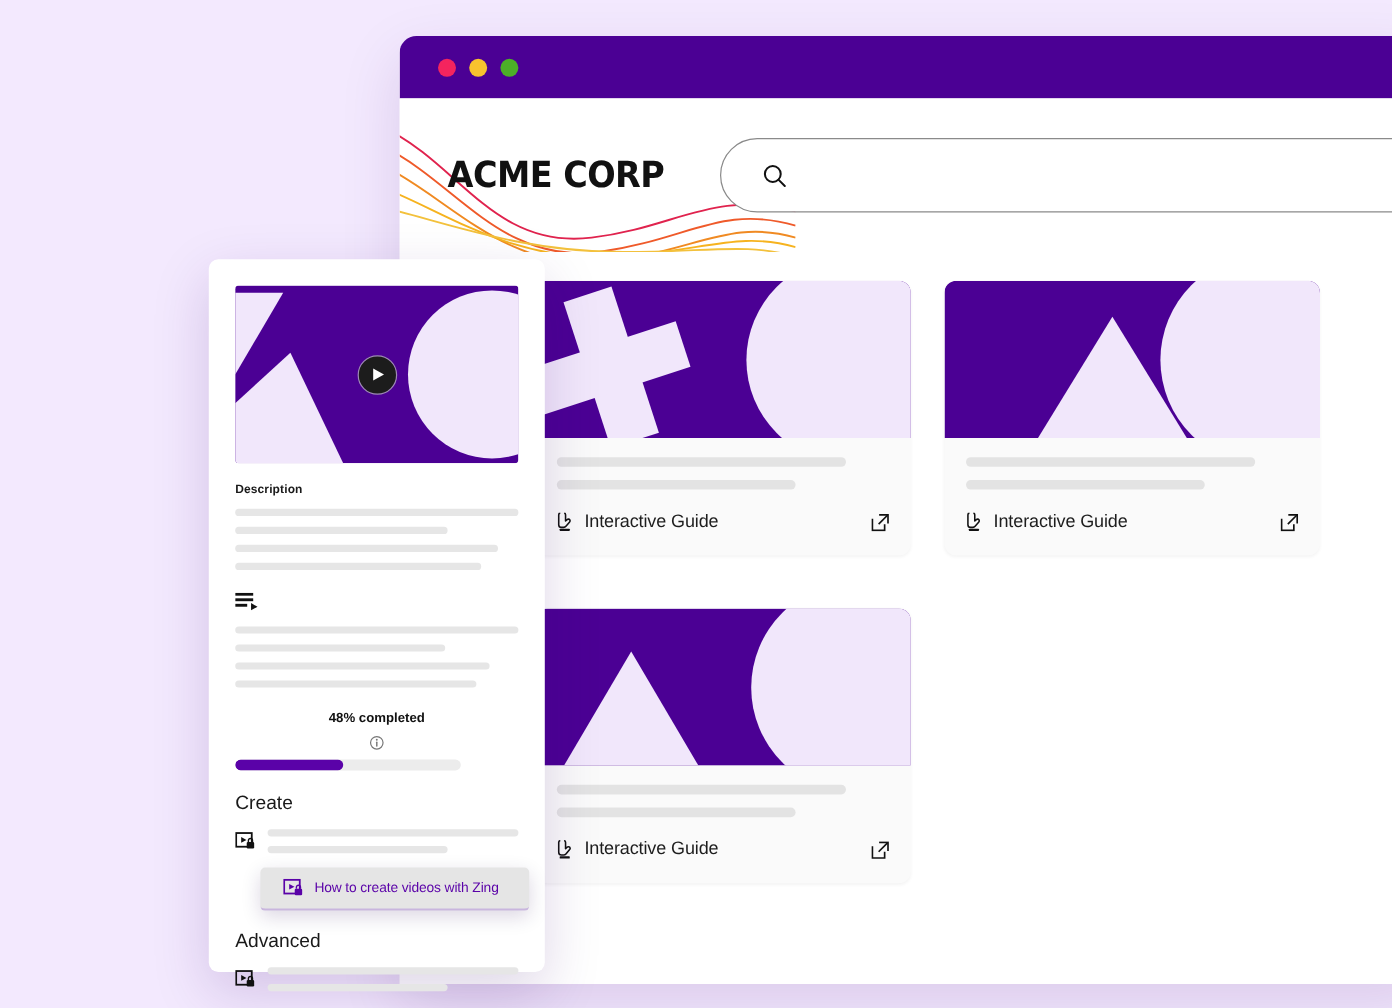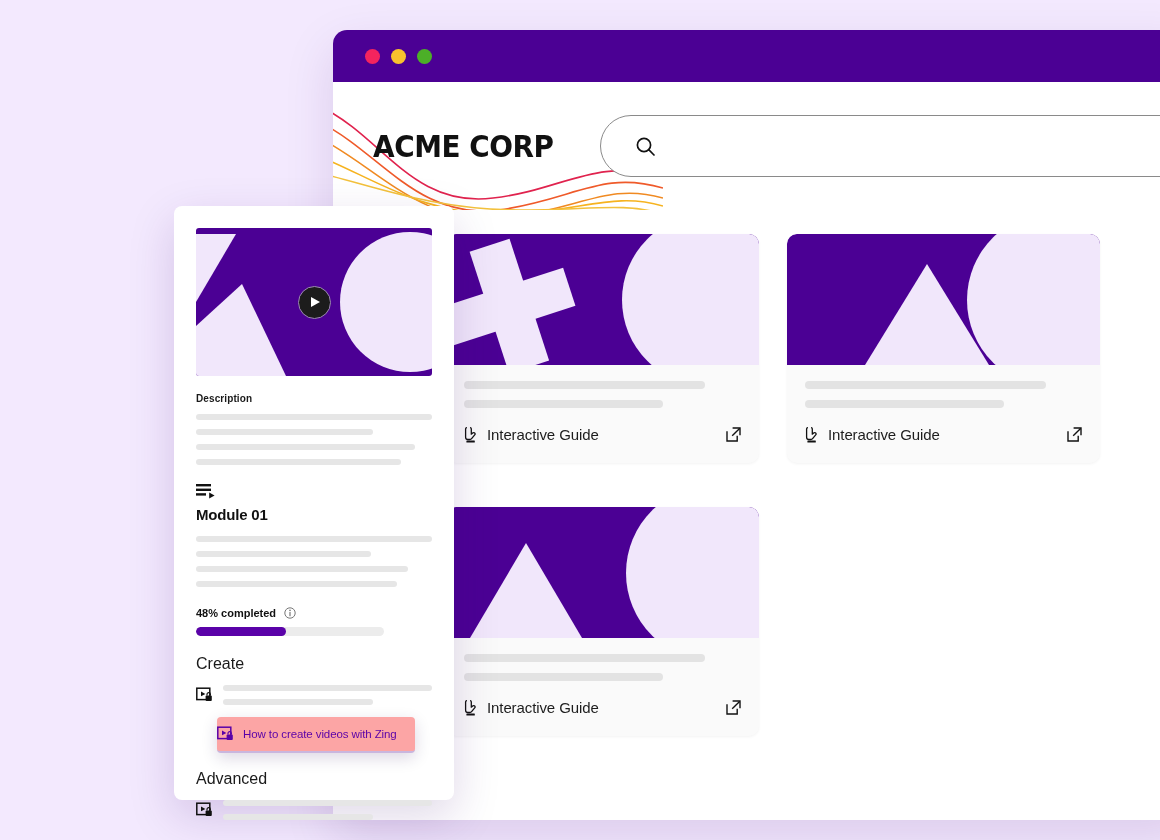--- a/index.html
+++ b/index.html
@@ -99,31 +99,31 @@
     overflow: hidden;
     box-shadow: 0 1px 3px rgba(0,0,0,.05);
   }
   .thumb { width: 313px; height: 131px; display: block; border-radius: 9px 9px 0 0; }
   .card-body { padding: 16px 18px 0 18px; }
   .skel { background: #e3e3e3; border-radius: 4px; height: 8px; }
   .skel.l1 { width: 87%; }
   .skel.l2 { width: 72%; margin-top: 11px; }
   .card-footer {
     display: flex;
-    align-items: center;
+    align-items: flex-end;
     justify-content: space-between;
     padding: 18px 18px 20px 18px;
   }
   .footer-left { display: flex; align-items: center; gap: 9px; }
   .footer-label { font-size: 15px; color: #1d1d1d; letter-spacing: -.1px; }
 
   
   .module-card {
     position: absolute;
-    left: 174px; top: 206px;
+    left: 174px; top: 216px;
     width: 280px; height: 594px;
     background: #ffffff;
     border-radius: 8px;
     box-shadow: 0 16px 46px rgba(60, 10, 110, .17);
     padding: 22px;
     z-index: 30;
   }
   .video-thumb { width: 236px; height: 148px; border-radius: 3px; display: block; position: relative; }
   .play-wrap { position: absolute; left: 0; top: 0; width: 236px; height: 148px; display: flex; align-items: center; justify-content: center; }
   .play-btn {
@@ -134,37 +134,37 @@
   .play-tri {
     width: 0; height: 0;
     border-left: 9px solid #ffffff;
     border-top: 5.5px solid transparent;
     border-bottom: 5.5px solid transparent;
     margin-left: 2.5px;
   }
   .sec-label { font-size: 10px; font-weight: 700; color: #1a1a1a; letter-spacing: .1px; }
   .mskel { background: #e6e6e6; border-radius: 3px; height: 6px; }
   .module-title { font-size: 15px; font-weight: 700; color: #111; letter-spacing: -.2px; }
-  .pct-row { display: flex; align-items: center; gap: 8px; }
+  .pct-row { display: flex; align-items: center; gap: 8px; flex-direction: column; }
   .pct-text { font-size: 11px; font-weight: 700; color: #111; }
   .progress-track { height: 9px; border-radius: 5px; background: #ececec; width: 188px; margin-top: 8px; overflow: hidden; }
   .progress-fill { height: 100%; border-radius: 5px; background: #5a02a8; }
   .group-label { font-size: 16px; color: #1a1a1a; }
   .lesson-row { display: flex; align-items: center; gap: 10px; }
   .lesson-lines { flex: 1; }
   .tooltip {
-    background: #fca5a5;
+    background: #e5e5e5;
     border-radius: 4px;
     box-shadow: 0 5px 16px rgba(40,0,80,.16);
-    padding: 9px 0;
+    padding: 9px 19px;
     display: flex;
     align-items: center;
     gap: 9px;
     border-bottom: 2px solid #c9b6de;
-    width: 198px;
+    width: 224px;
     margin-left: 21px;
   }
   .tooltip-text { font-size: 11.5px; color: #5a02a8; letter-spacing: -.1px; white-space: nowrap; }
 </style>
 </head>
 <body>
 
 <div class="browser-window">
 
   <div class="titlebar">
@@ -352,21 +352,20 @@
   <div class="mskel" style="width:93%;margin-top:9px"></div>
   <div class="mskel" style="width:87%;margin-top:9px"></div>
 
   <svg width="20" height="15" viewBox="0 0 20 15" style="margin-top:19px;display:block">
     <rect x="0" y="0" width="15" height="2.4" fill="#111"></rect>
     <rect x="0" y="4.6" width="15" height="2.4" fill="#111"></rect>
     <rect x="0" y="9.2" width="10" height="2.4" fill="#111"></rect>
     <path d="M13.2,8.6 L18.6,11.6 L13.2,14.6 Z" fill="#111"></path>
   </svg>
 
-  <div class="module-title" style="margin-top:7px">Module 01</div>
 
   <div class="mskel" style="width:100%;margin-top:13px"></div>
   <div class="mskel" style="width:74%;margin-top:9px"></div>
   <div class="mskel" style="width:90%;margin-top:9px"></div>
   <div class="mskel" style="width:85%;margin-top:9px"></div>
 
   <div class="pct-row" style="margin-top:20px">
     <span class="pct-text">48% completed</span>
     <svg width="12" height="12" viewBox="0 0 12 12">
       <circle cx="6" cy="6" r="5.2" fill="none" stroke="#777" stroke-width="1"></circle>

